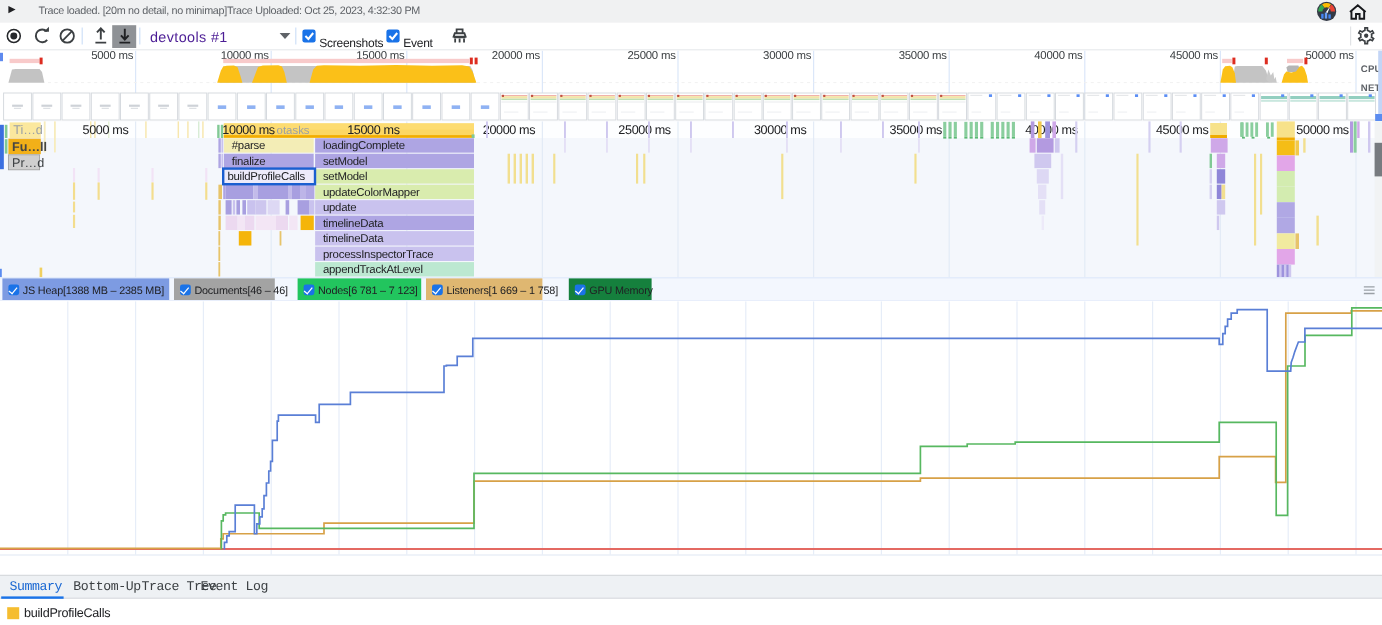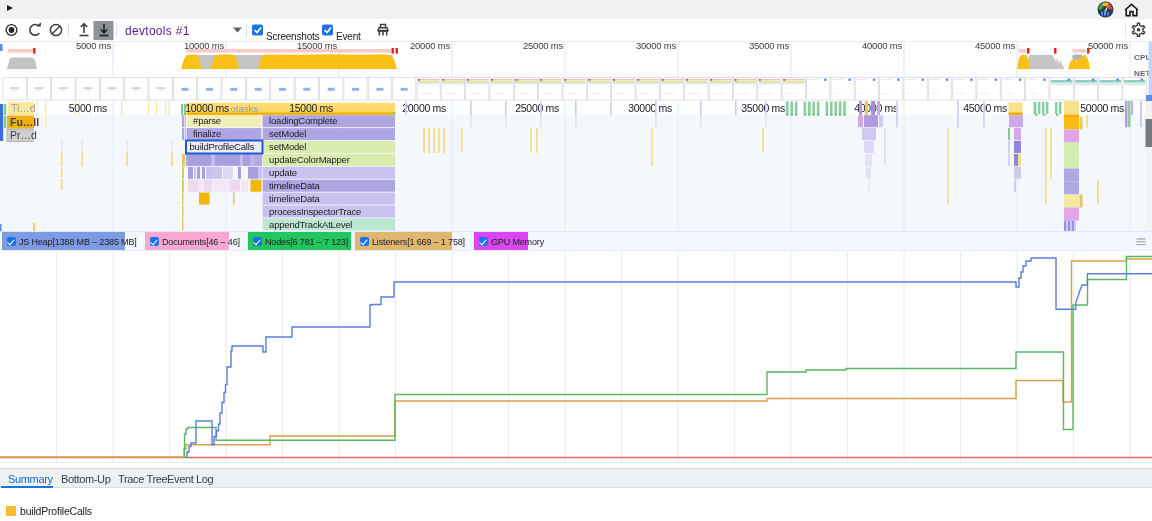--- a/index.html
+++ b/index.html
@@ -18,29 +18,30 @@
 
 #minimap { left:0; top:42px; width:1152px; height:59px; }
 #flame { left:0; top:101px; width:1152px; height:131px; }
 #counters { left:0; top:231px; width:1152px; height:20px; background:#f3f7fe; border-top:1px solid #dfe9fb; border-bottom:1px solid #e8eefb; }
 .chip { position:absolute; top:0; height:18px; font-size:9px; letter-spacing:-0.15px; color:#202124; white-space:nowrap; }
 .chip span.lbl { position:absolute; left:17px; top:4.5px; }
 .cb { position:absolute; left:5px; top:5px; width:9px; height:9px; border-radius:2px; background:#1a73e8; }
 .cb:after { content:""; position:absolute; left:2.2px; top:0.6px; width:3px; height:5.5px;
   border:solid #fff; border-width:0 1.6px 1.6px 0; transform:rotate(40deg); }
 #memory { left:0; top:251px; width:1152px; height:228px; background:#ffffff; }
-#tabs { left:0; top:468px; width:1152px; height:20px; background:#eef1f4; border-top:1px solid #d8dbde; border-bottom:1px solid #dadce0; }
+#tabs { left:0; top:479px; width:1152px; height:20px; background:#eef1f4; border-top:1px solid #d8dbde; border-bottom:1px solid #dadce0;font-family:Liberation Mono, monospace; }
 .tab { position:absolute; top:4px; font-size:11px; letter-spacing:-0.35px; color:#3c4043; }
 #summaryline { left:0; top:500px; width:1152px; height:21px; background:#fff; }
 </style>
 </head>
 <body>
 <div id="page">
   <div id="infobar" class="abs">
     <div id="play"></div>
+    <div class="txt">Trace loaded. [20m no detail, no minimap]Trace Uploaded: Oct 25, 2023, 4:32:30 PM</div>
     <svg class="abs" style="left:1097px;top:1px;width:42px;height:17px" viewBox="0 0 42 17">
       <circle cx="8.5" cy="8.5" r="8" fill="#343a46"></circle>
       <path d="M 1.5 8.5 A 7 7 0 0 1 4.5 2.8 L 6.6 5.6 A 3.5 3.5 0 0 0 5 8.5 Z" fill="#34a853"></path>
       <path d="M 4.7 2.65 A 7 7 0 0 1 12.2 2.6 L 10.2 5.5 A 3.5 3.5 0 0 0 6.8 5.45 Z" fill="#fbbc04"></path>
       <path d="M 12.5 2.8 A 7 7 0 0 1 15.5 8.5 L 12 8.5 A 3.5 3.5 0 0 0 10.4 5.6 Z" fill="#ea4335"></path>
       <rect x="4" y="10.5" width="2" height="4" fill="#4285f4"></rect>
       <rect x="7" y="9.5" width="2" height="5" fill="#669df6"></rect>
       <rect x="10" y="11" width="2" height="3.5" fill="#4285f4"></rect>
       <path d="M 7.9 9.3 L 11.5 4.2 L 9.3 9.9 Z" fill="#ffffff"></path>
       <path d="M 29.2 8.4 L 29.2 14.6 L 33 14.6 L 33 10.6 L 36 10.6 L 36 14.6 L 39.8 14.6 L 39.8 8.4 M 28 9 L 34.5 3.4 L 41 9" fill="none" stroke="#17191c" stroke-width="1.6"></path>
@@ -580,37 +581,37 @@
         <rect x="0" y="3" width="3.2" height="37" fill="#3b6fe0"></rect>
         <rect x="4" y="3" width="2.2" height="11" fill="#81c995"></rect>
         <rect x="4" y="15" width="2.2" height="12" fill="#81c995"></rect>
         <rect x="1145.5" y="0" width="6.5" height="131" fill="#f1f3f4"></rect>
         <rect x="1145.5" y="18" width="6.5" height="28" fill="#777b80"></rect>
         <rect x="1146" y="-6" width="6" height="6" fill="#5b8cf0"></rect>
       </svg>
     </div>
 
   <div id="counters" class="abs">
-    <div class="chip" style="left:2px;width:123px;background:#7d9be2;">
+    <div class="chip" style="left:2px;width:139px;background:#7d9be2;">
         <i class="cb"></i>
         <span class="lbl">JS Heap[1388 MB – 2385 MB]</span>
       </div>
-    <div class="chip" style="left:145px;width:84px;background:#f9a8d4;">
+    <div class="chip" style="left:145px;width:84px;background:#a3a3a3;">
         <i class="cb"></i>
         <span class="lbl">Documents[46 – 46]</span>
       </div>
     <div class="chip" style="left:248px;width:103px;background:#22c55e;">
         <i class="cb"></i>
         <span class="lbl">Nodes[6 781 – 7 123]</span>
       </div>
     <div class="chip" style="left:355px;width:97px;background:#dfb771;">
         <i class="cb"></i>
         <span class="lbl">Listeners[1 669 – 1 758]</span>
       </div>
-    <div class="chip" style="left:474px;width:54px;background:#d946ef;">
+    <div class="chip" style="left:474px;width:69px;background:#15803d;">
         <i class="cb"></i>
         <span class="lbl">GPU Memory</span>
       </div>
     <svg class="abs" style="left:1136px;top:6px;width:10px;height:8px" viewBox="0 0 10 8">
       <g stroke="#9aa0a6" stroke-width="1.1">
           <line x1="0.5" y1="1" x2="9.5" y2="1"></line>
           <line x1="0.5" y1="3.8" x2="9.5" y2="3.8"></line>
           <line x1="0.5" y1="6.6" x2="9.5" y2="6.6"></line>
         </g>
     </svg>

